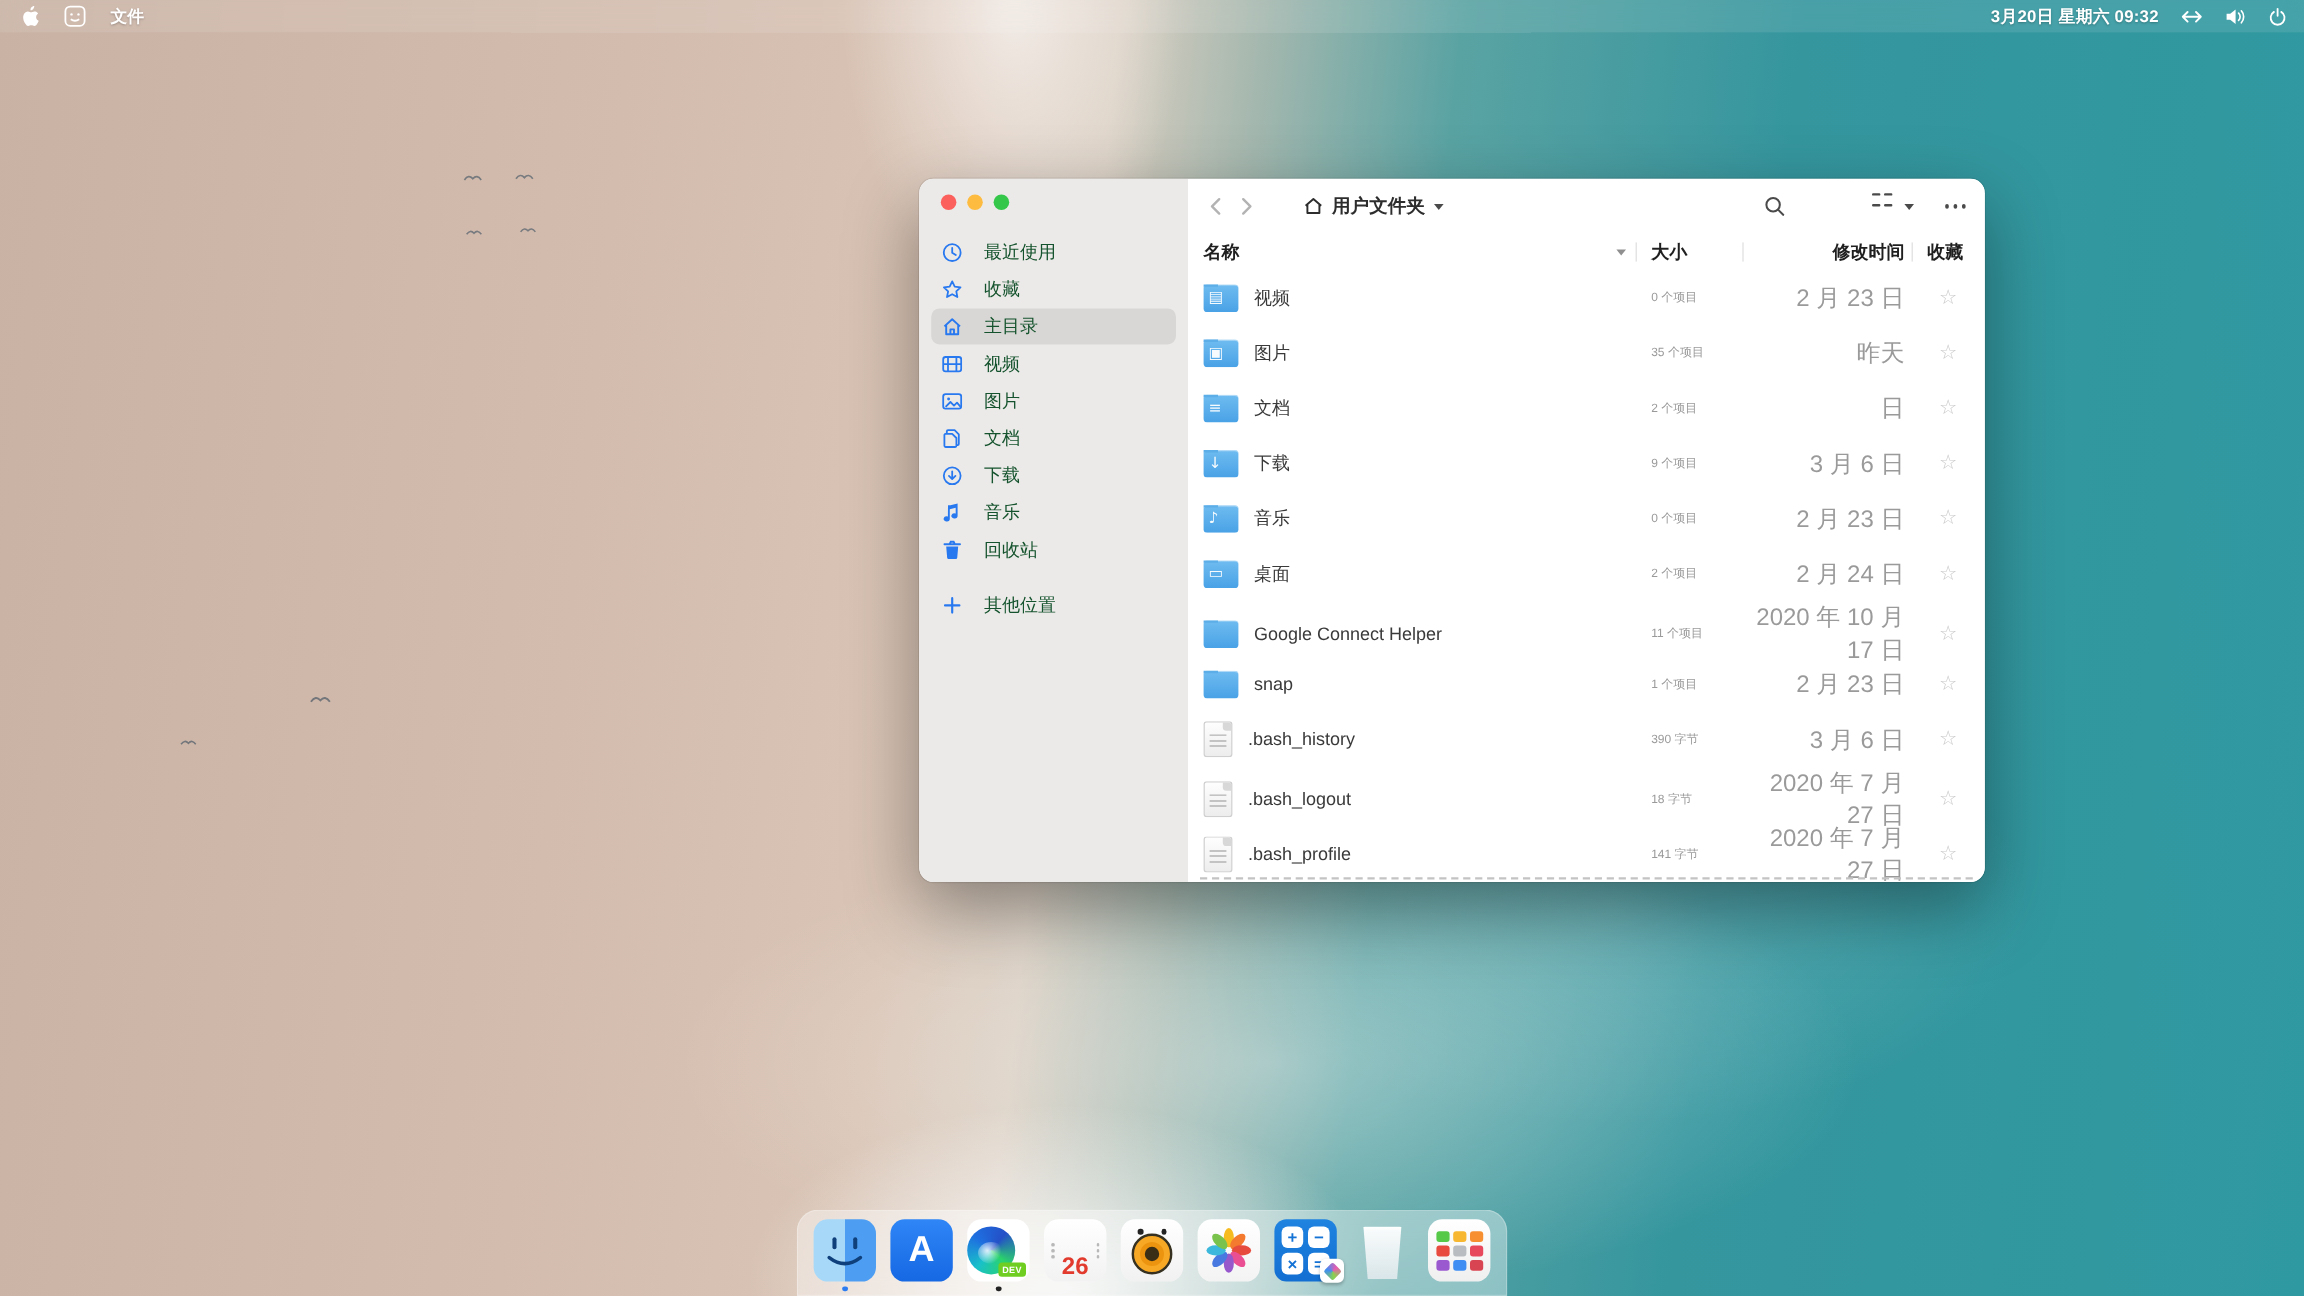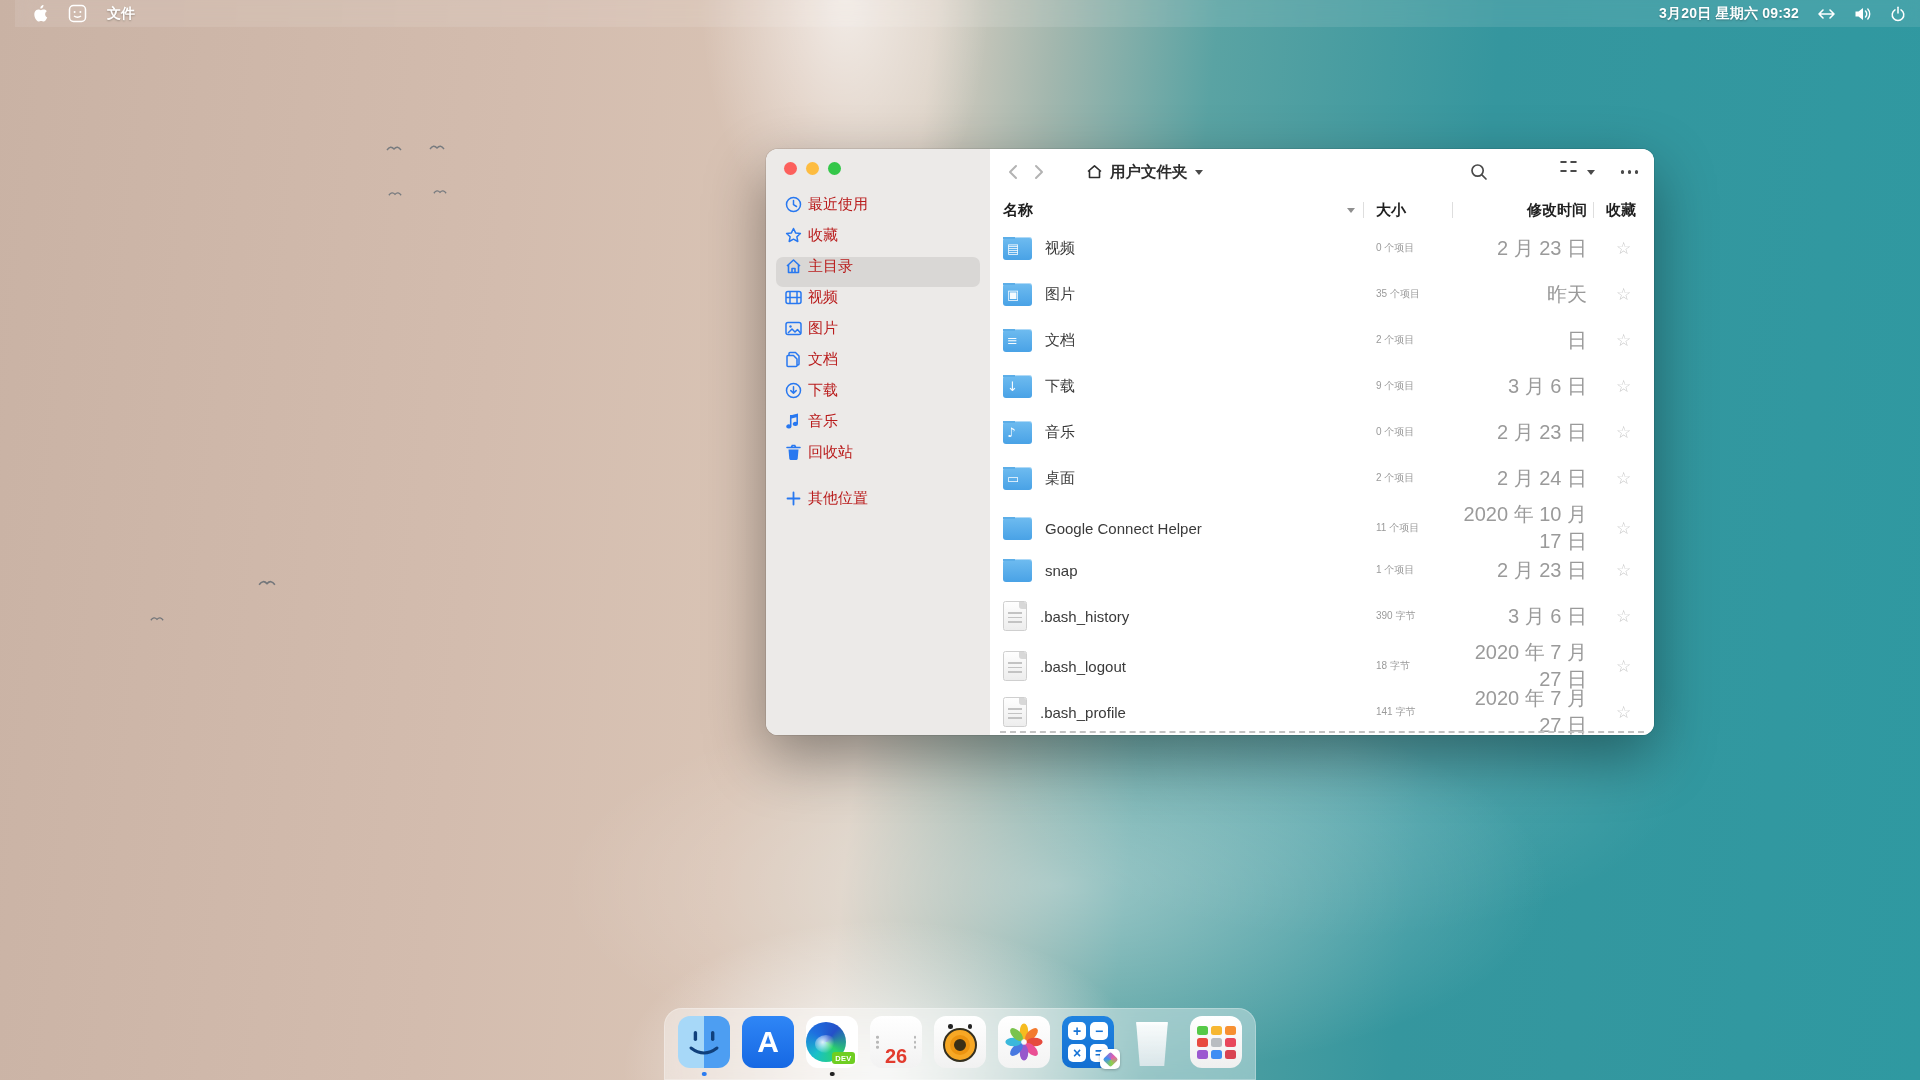--- a/index.html
+++ b/index.html
@@ -7,39 +7,39 @@
   
   .wallpaper{position:absolute;inset:0;
     background:
       radial-gradient(ellipse 420px 240px at 46% 99%, rgba(255,255,255,.85), rgba(255,255,255,0) 62%),
       radial-gradient(ellipse 240px 420px at 44% 0%,  rgba(255,255,255,.65), rgba(255,255,255,0) 60%),
       radial-gradient(ellipse 760px 300px at 55% 82%, rgba(255,255,255,.38), rgba(255,255,255,0) 65%),
       radial-gradient(ellipse 500px 260px at 70% 70%, rgba(255,255,255,.18), rgba(255,255,255,0) 70%),
       linear-gradient(96deg,#c9b2a4 0%,#d3bcae 26%,#d9c4b5 40%,#d9cdc0 46%,#a3b7ae 52%,#5aa3a3 60%,#35969e 74%,#2f99a1 100%);}
   .bird{position:absolute;opacity:.75;}
   
-  .menubar{position:absolute;top:0;left:15px;right:0;height:27px;display:flex;align-items:center;
+  .menubar{position:absolute;top:0;left:0;right:0;height:27px;display:flex;align-items:center;
     background:rgba(255,255,255,.10);backdrop-filter:blur(10px);color:#fff;
     text-shadow:0 1px 2px rgba(0,0,0,.28);font-size:14px;z-index:40;}
   .mb-left{display:flex;align-items:center;gap:20px;padding-left:16px;}
   .mb-right{margin-left:auto;display:flex;align-items:center;gap:18px;padding-right:14px;}
   .mb-item{display:flex;align-items:center;cursor:default;}
   .app-menu{font-weight:700;}
   .clock{font-weight:600;letter-spacing:.2px;}
   
   .window{position:absolute;left:766px;top:149px;width:888px;height:586px;border-radius:12px;
     background:#fff;box-shadow:0 22px 60px rgba(0,0,0,.38),0 0 0 1px rgba(0,0,0,.08);
     display:flex;overflow:hidden;z-index:20;}
   .sidebar{width:224px;background:#eceae8;flex:none;display:flex;flex-direction:column;}
   .traffic{display:flex;gap:9px;padding:13px 0 14px 18px;}
   .tl{width:13px;height:13px;border-radius:50%;}
   .tl.close{background:#fc605c;}.tl.min{background:#fdbc40;}.tl.max{background:#34c749;}
   .side-list{list-style:none;margin:6px 0 0;padding:0 10px;}
-  .side-item{display:flex;align-items:flex-start;gap:6px;height:30px;padding:0 8px;border-radius:7px;
-    font-size:15px;color:#b91c1c;margin-bottom:1px;}
+  .side-item{display:flex;align-items:center;gap:18px;height:30px;padding:0 8px;border-radius:7px;
+    font-size:15px;color:#14532d;margin-bottom:1px;}
   .side-item.selected{background:#d9d7d5;}
   .side-item.other{margin-top:16px;}
   .side-ic{width:18px;height:18px;flex:none;display:flex;align-items:center;justify-content:center;}
   
   .content{flex:1;display:flex;flex-direction:column;position:relative;background:#fff;}
   .toolbar{height:46px;display:flex;align-items:center;padding:0 16px 0 10px;flex:none;}
   .navbtn{width:26px;height:26px;display:flex;align-items:center;justify-content:center;border-radius:6px;}
   .location{display:flex;align-items:center;gap:7px;margin-left:34px;font-size:15.5px;font-weight:700;color:#2d2d2d;}
   .caret{width:0;height:0;border-left:4.5px solid transparent;border-right:4.5px solid transparent;border-top:5.5px solid #4a4a4a;}
   .tb-right{margin-left:auto;display:flex;align-items:center;}

